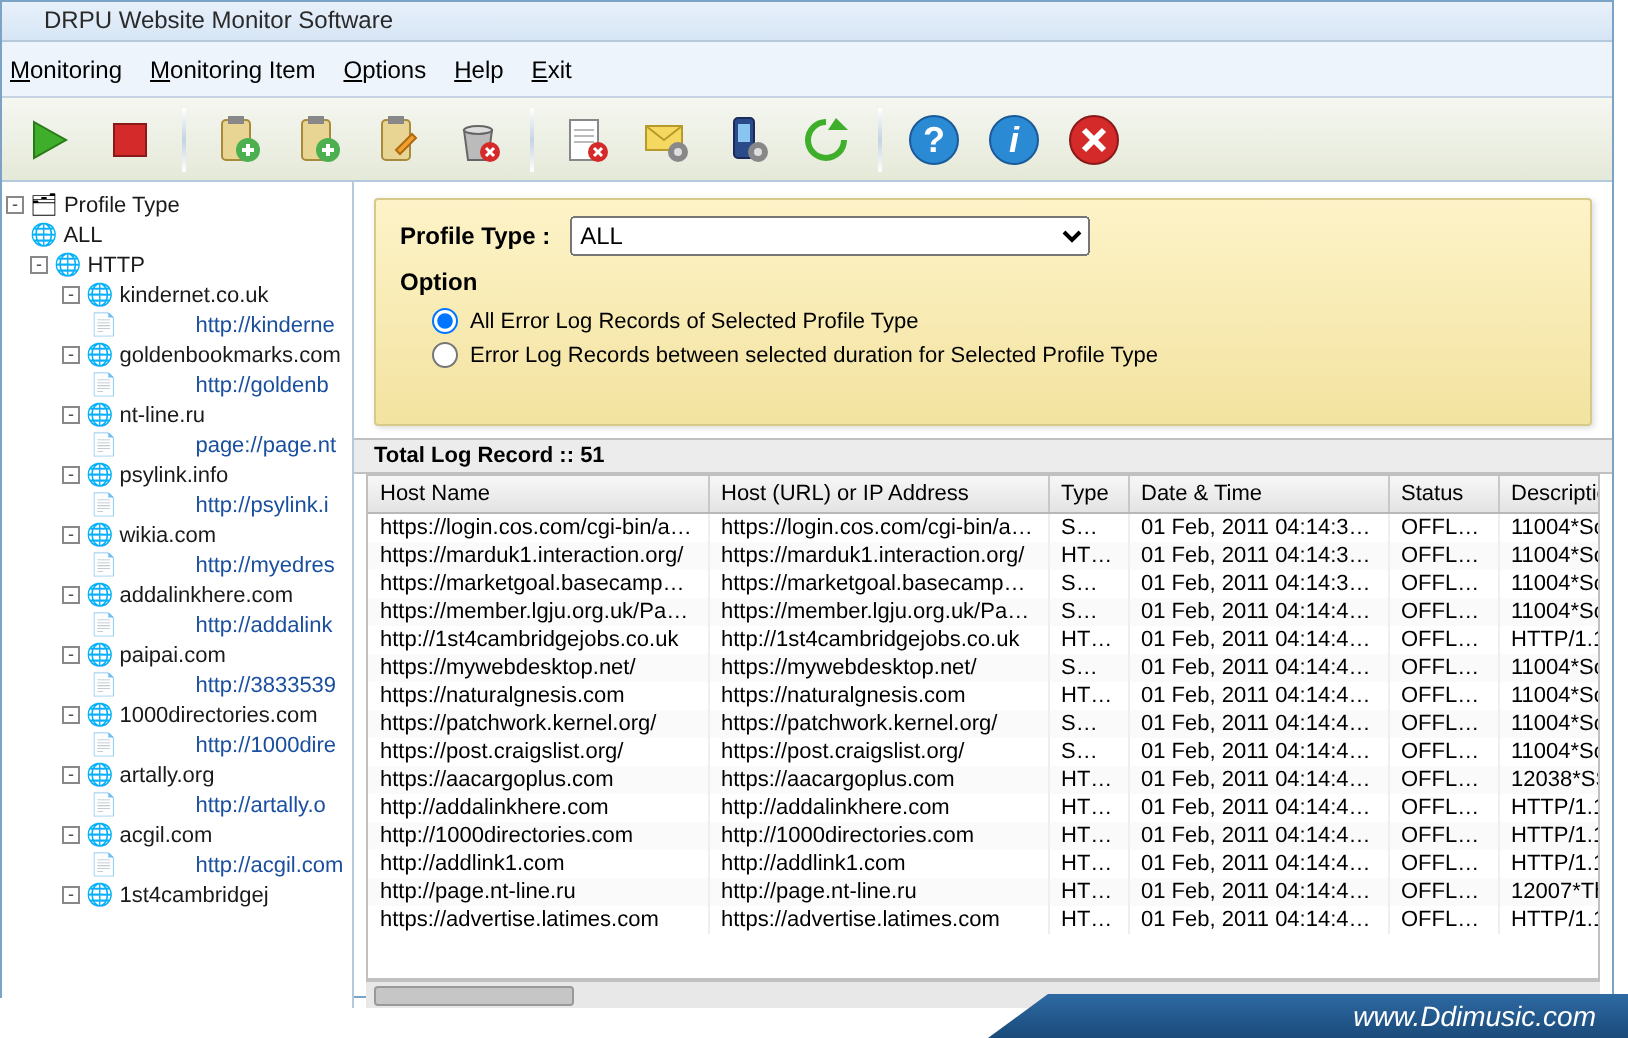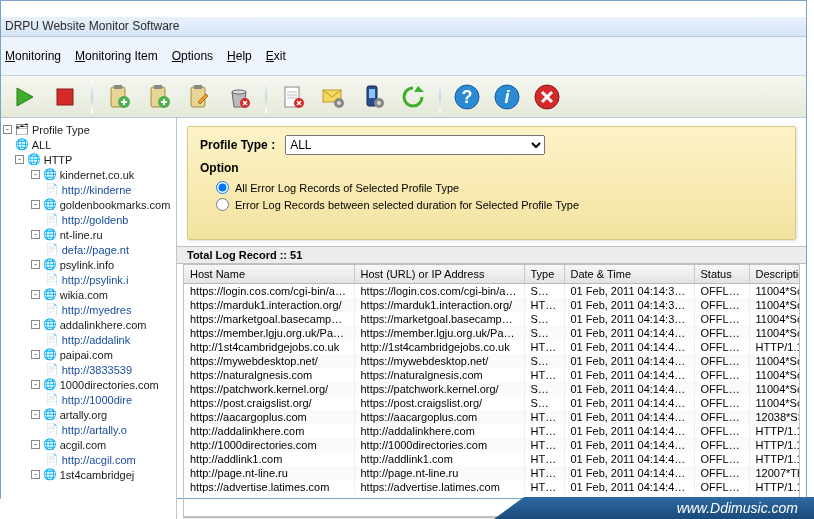--- a/index.html
+++ b/index.html
@@ -1,33 +1,33 @@
 <!DOCTYPE html>
 <html><head>
 <meta charset="utf-8">
 <style>
 * { box-sizing: border-box; margin: 0; padding: 0; }
 body { font-family: "Segoe UI", Tahoma, sans-serif; font-size: 11px; background: #fff; width: 814px; height: 519px; overflow: hidden; position: relative; }
 .window { width: 807px; height: 499px; border: 1px solid #7aa3c6; background: #fff; position: relative; }
-.titlebar { background: linear-gradient(#e8f1fb,#d6e5f5); height: 20px; padding: 2px 4px; font-size: 12px; color: #2a2a2a; border-bottom: 1px solid #b5c9dc; margin-top: 16px; }
-.menubar { background: #eef4fb; height: 39px; padding: 0 4px; border-bottom: 1px solid #c5d3e2; display: flex; align-items: center; gap: 14px; font-size: 12px; }
+.titlebar { background: linear-gradient(#e8f1fb,#d6e5f5); height: 20px; padding: 2px 21px; font-size: 12px; color: #2a2a2a; border-bottom: 1px solid #b5c9dc; }
+.menubar { background: #eef4fb; height: 28px; padding: 0 4px; border-bottom: 1px solid #c5d3e2; display: flex; align-items: center; gap: 14px; font-size: 12px; }
 .menubar span { text-decoration: underline; text-decoration-color: transparent; cursor: default; }
 .menubar span::first-letter { text-decoration: underline; }
 .toolbar { background: linear-gradient(#f5f7f1,#e5e9d8); height: 42px; display: flex; align-items: center; padding: 0 6px; gap: 4px; border-bottom: 1px solid #b5c9dc; }
 .tbtn { width: 36px; height: 36px; display: flex; align-items: center; justify-content: center; border: 1px solid transparent; border-radius: 3px; }
 .sep { width: 2px; height: 32px; background: linear-gradient(#fff,#c5d3e2,#fff); margin: 0 4px; }
 .content { display: flex; height: calc(100% - 84px); }
 .tree { width: 176px; border-right: 1px solid #b5c9dc; overflow: auto; padding: 4px 2px; font-size: 11px; background: #fff; }
 .tree .node { display: flex; align-items: center; gap: 3px; padding: 1px 0; white-space: nowrap; overflow: hidden; }
 .tree .indent1 { padding-left: 12px; }
 .tree .indent2 { padding-left: 28px; }
 .tree .indent3 { padding-left: 42px; }
 .tree .exp { width: 9px; height: 9px; border: 1px solid #888; font-size: 9px; line-height: 7px; text-align: center; color: #444; background: #fff; }
 .tree .lbl { color: #1a1a1a; text-align: center; }
-.tree .url { color: #1a4fa0; }
+.tree .url { color: #1a4fa0; margin-left: 36px; }
 .right { flex: 1; display: flex; flex-direction: column; overflow: hidden; }
 .panel-yellow { margin: 8px 10px 6px 10px; border: 1px solid #d6c98a; background: linear-gradient(#fdf3c8,#f3e3a0); padding: 8px 12px 24px 12px; border-radius: 2px; box-shadow: 1px 1px 3px rgba(0,0,0,.15); }
 .panel-yellow .row { display: flex; align-items: center; gap: 10px; margin-bottom: 6px; }
 .panel-yellow .lblb { font-weight: bold; font-size: 12px; }
 .panel-yellow select { width: 260px; height: 20px; font-size: 12px; }
 .fieldset { margin-top: 4px; }
 .fieldset .ftitle { font-weight: bold; font-size: 12px; margin-bottom: 6px; }
 .radio-row { display: flex; align-items: center; gap: 6px; margin: 4px 0 4px 16px; font-size: 11px; }
 .total { padding: 2px 10px; font-weight: bold; font-size: 11px; background: #ececec; border-top: 1px solid #c0c0c0; border-bottom: 1px solid #c0c0c0; }
 .grid-wrap { flex: 1; overflow: auto; margin: 0 6px; border: 1px solid #c0c0c0; }
@@ -189,21 +189,21 @@
             <span>📄</span>
             <span class="url">http://goldenb</span>
           </div>
           <div class="node indent2">
             <span class="exp">-</span>
             <span>🌐</span>
             <span class="lbl">nt-line.ru</span>
           </div>
           <div class="node indent3">
             <span>📄</span>
-            <span class="url">defa://page.nt</span>
+            <span class="url">page://page.nt</span>
           </div>
           <div class="node indent2">
             <span class="exp">-</span>
             <span>🌐</span>
             <span class="lbl">psylink.info</span>
           </div>
           <div class="node indent3">
             <span>📄</span>
             <span class="url">http://psylink.i</span>
           </div>

